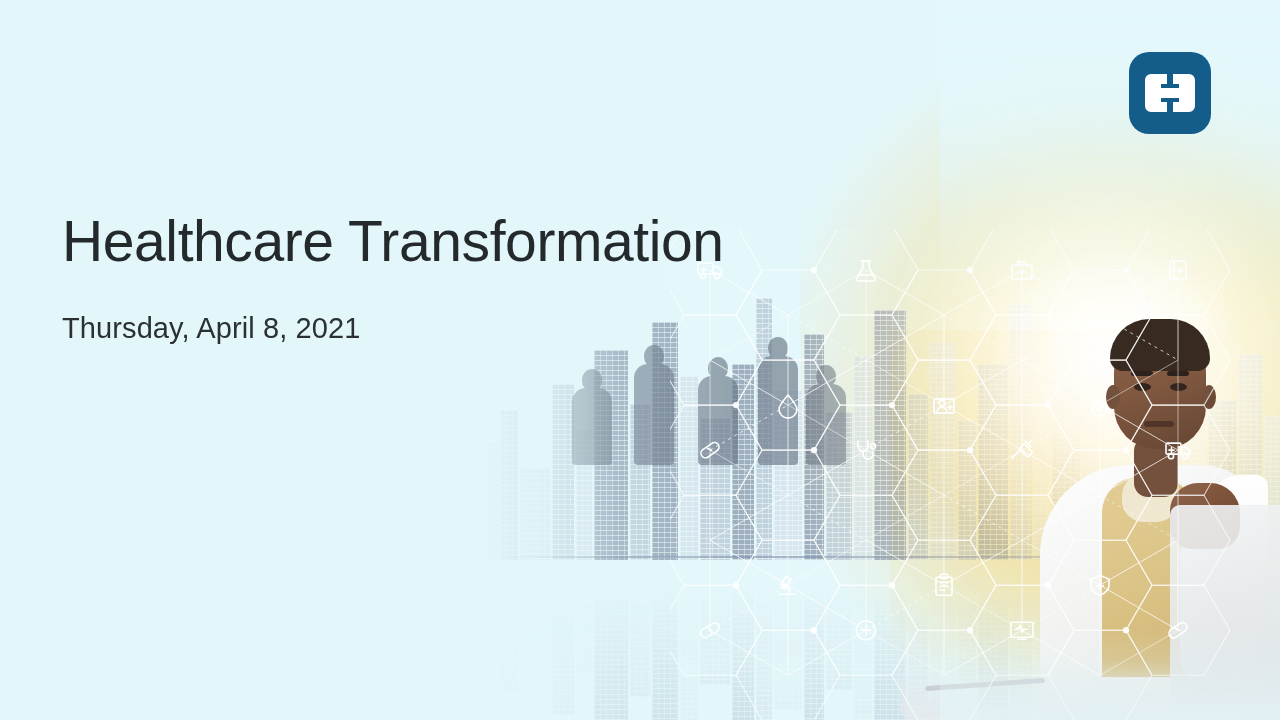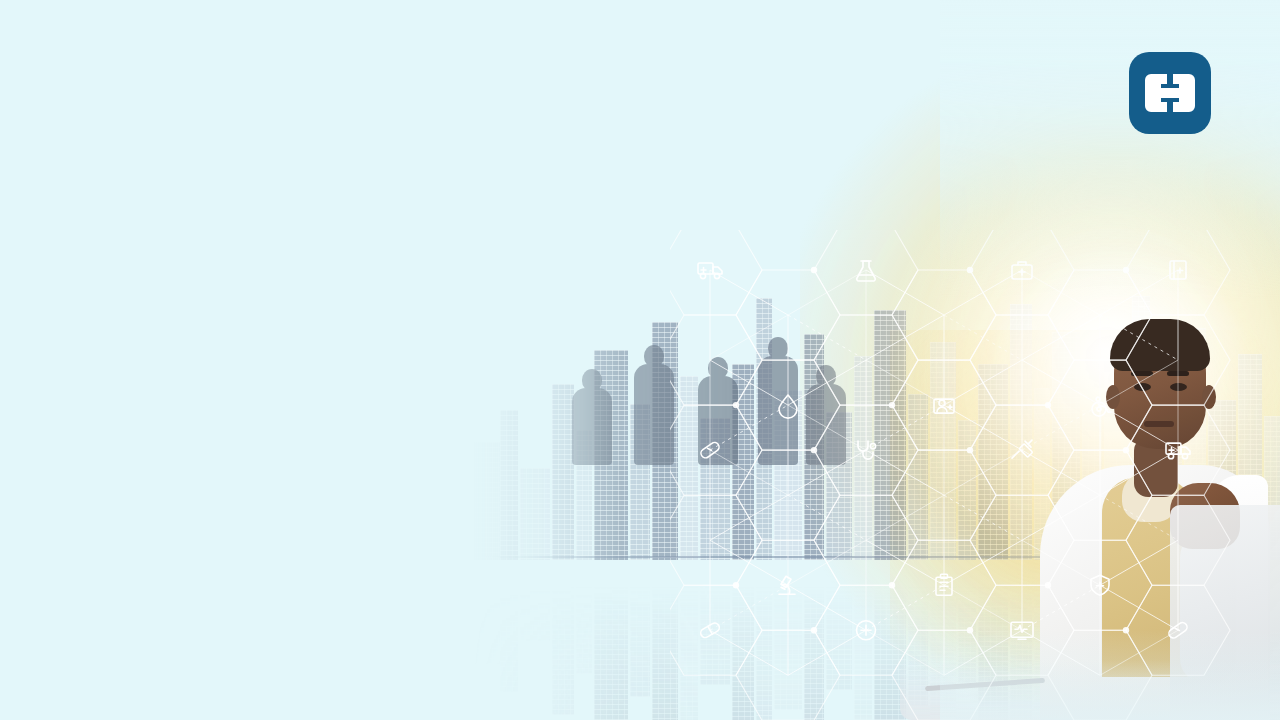--- a/index.html
+++ b/index.html
@@ -557,21 +557,23 @@
           </svg>
       </div>
 
       <div class="topfade"></div>
       <div class="botfade"></div>
     </div>
   </div>
 
   <div class="textblock">
     <div class="headline">
+      <span class="l2">Healthcare Transformation</span>
     </div>
+    <div class="dateline">Thursday, April 8, 2021</div>
   </div>
 
   <div class="logo">
     <div class="logomark">
       <svg viewBox="0 0 82 82" aria-hidden="true">
         <path d="M22 22 h16 v10 h-6 v18 h6 v10 h-16 a6 6 0 0 1 -6 -6 v-26 a6 6 0 0 1 6 -6 z" fill="#ffffff"></path>
         <path d="M60 60 h-16 v-10 h6 v-18 h-6 v-10 h16 a6 6 0 0 1 6 6 v26 a6 6 0 0 1 -6 6 z" fill="#ffffff"></path>
         <rect x="30" y="36" width="22" height="10" fill="#ffffff"></rect>
       </svg>
     </div>

